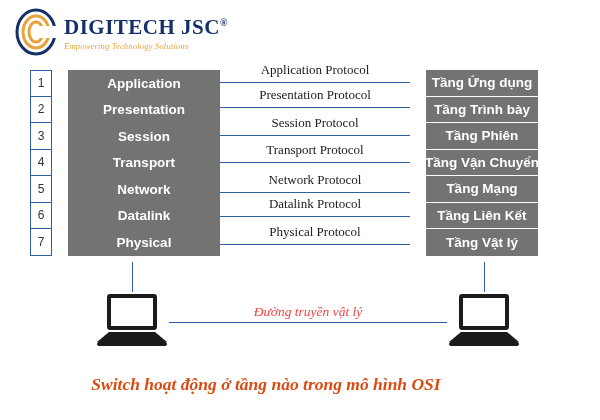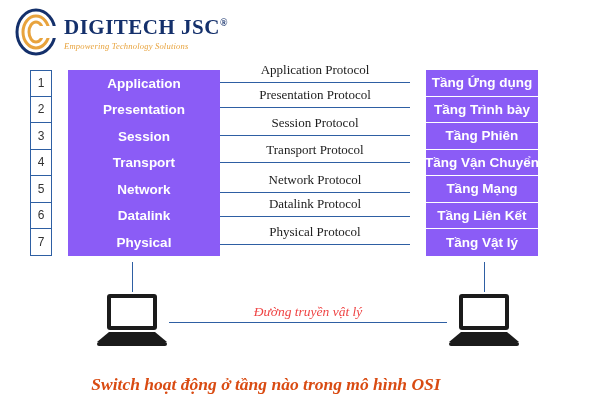--- a/index.html
+++ b/index.html
@@ -72,21 +72,21 @@
     left: 410px;
     width: 128px;
   }
   .cell {
     height: 26.5px;
     box-sizing: border-box;
     display: flex;
     align-items: center;
     justify-content: center;
     color: #ffffff;
-    background: #8b5cf6;
+    background: #737373;
     border-bottom: 1px solid #ffffff;
     font-weight: bold;
     font-size: 13.5px;
     white-space: nowrap;
     margin-left: 16px;
   }
   .cell:last-child {
     border-bottom: none;
   }
   .row-left {

